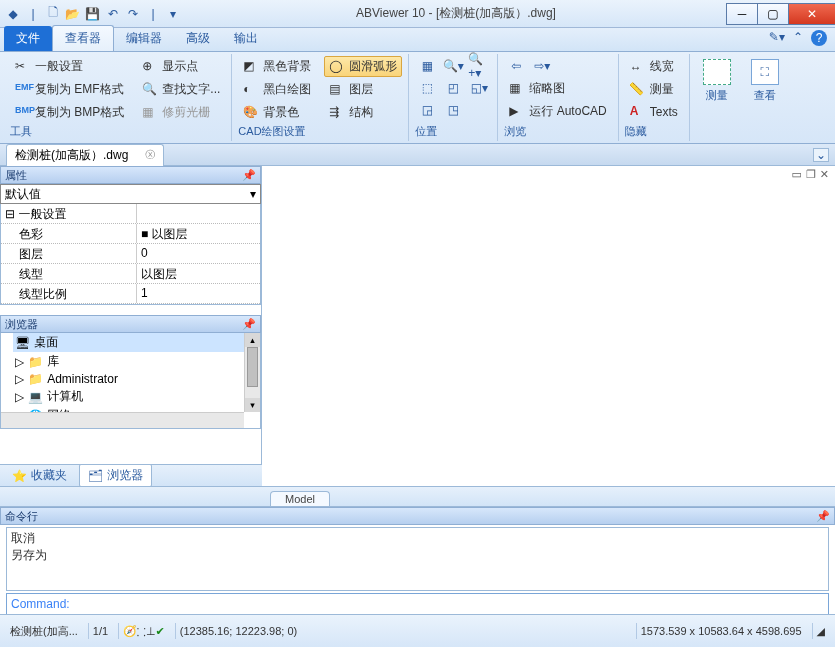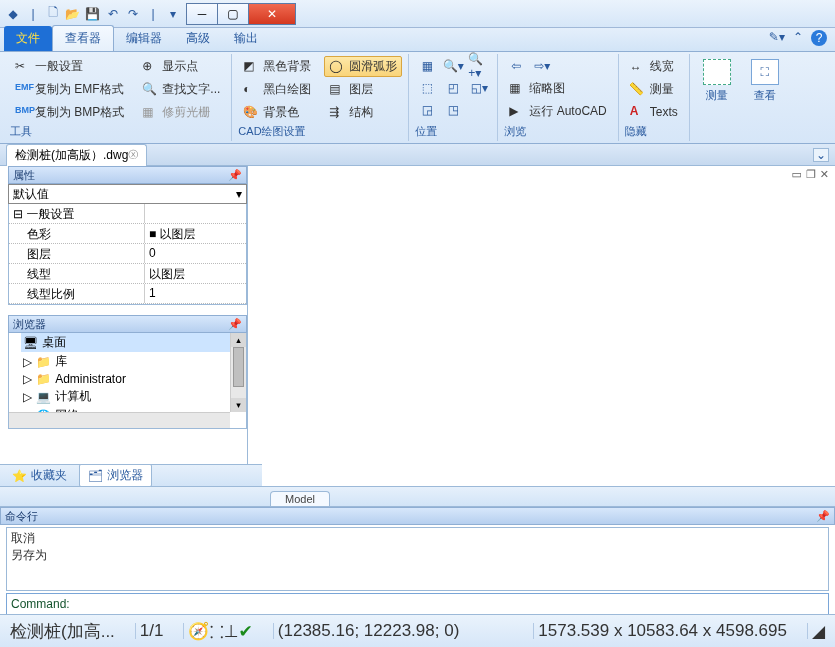--- a/index.html
+++ b/index.html
@@ -10,21 +10,21 @@
 .titlebar .qat { display:flex; align-items:center; gap:2px; padding:0 4px; }
 .qat-btn { width:18px; height:18px; display:flex; align-items:center; justify-content:center; color:#2a5a9e; cursor:pointer; }
 .titlebar .title { flex:1; text-align:center; color:#444; font-size:12px; }
 .winctrl { display:flex; }
 .winctrl div { width:32px; height:22px; border:1px solid #5a7ba8; margin-right:-1px; display:flex; align-items:center; justify-content:center; background:linear-gradient(#f8fbff,#dceafc); cursor:pointer; }
 .winctrl .close { width:48px; background:linear-gradient(#f06a50,#d43820); color:#fff; }
 
 
 .ribbon-tabs { height:24px; background:linear-gradient(#e4effb,#d2e4f7); display:flex; align-items:flex-end; border-bottom:1px solid #8faed3; padding-left:4px; position:relative; }
 .rtab { padding:4px 12px; color:#2a5a9e; cursor:pointer; }
-.rtab.file { background:#1e6fd6; color:#fde047; border-radius:3px 3px 0 0;text-align:center; }
+.rtab.file { background:#1e6fd6; color:#ffffff; border-radius:3px 3px 0 0;text-align:center; }
 .rtab.active { background:linear-gradient(#f4f9ff,#e6f0fb); border:1px solid #8faed3; border-bottom:none; border-radius:3px 3px 0 0;text-align:center; }
 .ribbon-right { position:absolute; right:8px; top:2px; display:flex; gap:8px; }
 .ribbon-right span { color:#2a5a9e; cursor:pointer; }
 
 
 .ribbon { height:92px; background:linear-gradient(#e6f0fb,#d6e6f8); border-bottom:1px solid #8faed3; display:flex; padding:2px 4px; }
 .rgroup { border-right:1px solid #b2c9e4; padding:2px 6px; display:flex; flex-direction:column; }
 .rgroup .grows { flex:1; display:flex; flex-direction:column; gap:2px; }
 .rgroup .glabel { color:#2a5a9e; font-size:11px; padding-top:1px; }
 .rbtn { display:flex; align-items:center; gap:4px; padding:1px 4px; color:#333; cursor:pointer; white-space:nowrap; border:1px solid transparent; border-radius:2px; }
@@ -32,27 +32,27 @@
 .rbtn .ico { width:16px; height:16px; display:inline-block; }
 .bigbtn { display:flex; flex-direction:column; align-items:center; justify-content:center; padding:4px 8px; color:#2a5a9e; cursor:pointer; border:1px solid transparent; border-radius:2px; gap:3px; }
 .bigbtn .bigico { width:28px; height:26px; border:1px solid #7aa6d8; background:#fff; }
 .bigbtn span { font-size:11px; }
 .rcol { display:flex; flex-direction:column; gap:2px; }
 .rrow { display:flex; gap:2px; }
 .sbtn { width:24px; height:20px; display:flex; align-items:center; justify-content:center; cursor:pointer; color:#2a5a9e; border:1px solid transparent; border-radius:2px; }
 
 
 .doctab-row { height:22px; background:linear-gradient(#dce9f8,#c6d9ef); border-bottom:1px solid #9cb9d8; display:flex; align-items:center; padding:0 6px; position:relative; }
-.doctab { background:#fff; border:1px solid #9cb9d8; border-bottom:none; padding:2px 8px; border-radius:3px 3px 0 0; display:flex; align-items:center; gap:0; }
+.doctab { background:#fff; border:1px solid #9cb9d8; border-bottom:none; padding:2px 8px; border-radius:3px 3px 0 0; display:flex; align-items:center; gap:17px; }
 .doctab .x { color:#888; cursor:pointer; font-size:10px; }
 .doctab-row .expand { position:absolute; right:6px; color:#2a5a9e; border:1px solid #9cb9d8; width:16px; height:14px; display:flex; align-items:center; justify-content:center; cursor:pointer; background:#eaf3fc; }
 
 
 .main { display:flex; height:298px; }
-.leftpanel { width:240px; display:flex; flex-direction:column; border-right:1px solid #9cb9d8;margin-left:8px; }
+.leftpanel { width:262px; display:flex; flex-direction:column; border-right:1px solid #9cb9d8; }
 .canvas-area { flex:1; background:#fff; position:relative; }
 .canvas-top { position:absolute; top:2px; right:6px; display:flex; gap:4px; color:#666; font-size:11px; }
 
 
 .panel-hdr { height:18px; background:linear-gradient(#d7e7fb,#b6cfef); border:1px solid #8faed3; display:flex; align-items:center; padding:0 4px; color:#1a3b6e; font-size:11px; }
 .panel-hdr .pin { margin-left:auto; cursor:pointer; }
 .combo { height:20px; border:1px solid #888; background:#fff; display:flex; align-items:center; padding:0 4px; font-size:12px; }
 .combo .dd { margin-left:auto; }
 .propgrid { border:1px solid #9cb9d8; border-top:none; font-size:12px; }
 .propgrid .prow { display:flex; height:20px; border-bottom:1px dotted #bbb; }
@@ -77,43 +77,44 @@
 .lefttabs .lt.active { background:#fff; border:1px solid #9cb9d8; border-radius:2px; }
 
 
 .modelrow { height:20px; background:linear-gradient(#e6f0fb,#d2e4f7); border-top:1px solid #9cb9d8; padding-left:270px; display:flex; align-items:flex-end; }
 .modeltab { background:#f4f9ff; border:1px solid #9cb9d8; border-bottom:none; padding:1px 14px; border-radius:4px 4px 0 0; font-size:11px; color:#444; }
 
 
 .cmdpanel { border-top:1px solid #9cb9d8; }
 .cmdbody { height:64px; border:1px solid #9cb9d8; background:#fff; margin:2px 6px; padding:2px 4px; font-size:12px; color:#333; overflow-y:scroll; }
 .cmdline { height:22px; margin:2px 6px 4px; border:1px solid #7aa6d8; background:#fff; display:flex; align-items:center; padding:0 4px; font-size:12px; }
-.cmdline .lbl { color:#14532d; }
-
-
-.statusbar { height:20px; background:linear-gradient(#eaf3fc,#d6e6f8); border-top:1px solid #9cb9d8; display:flex; align-items:center; padding:16px 6px; font-size:17px; color:#333; gap:16px; }
+.cmdline .lbl { color:#3b82f6; }
+
+
+.statusbar { height:20px; background:linear-gradient(#eaf3fc,#d6e6f8); border-top:1px solid #9cb9d8; display:flex; align-items:center; padding:16px 6px; font-size:11px; color:#333; gap:6px; }
 .statusbar .cell { padding:0 4px; border-left:1px solid #b2c9e4; height:16px; display:flex; align-items:center; }
 .statusbar .cell:first-child { border:none; }
 .statusbar .spacer { flex:1; }
 </style>
 </head>
 <body>
 
 <div class="titlebar">
   <div class="qat">
     <div class="qat-btn">◆</div>
     <div class="qat-btn">|</div>
     <div class="qat-btn">🗋</div>
     <div class="qat-btn">📂</div>
     <div class="qat-btn">💾</div>
     <div class="qat-btn">↶</div>
     <div class="qat-btn">↷</div>
     <div class="qat-btn">|</div>
     <div class="qat-btn">▾</div>
   </div>
+  <div class="title">ABViewer 10 - [检测桩(加高版）.dwg]</div>
   <div class="winctrl">
     <div>─</div>
     <div>▢</div>
     <div class="close">✕</div>
   </div>
 </div>
 
 <div class="ribbon-tabs">
   <div class="rtab file">文件</div>
   <div class="rtab active">查看器</div>

